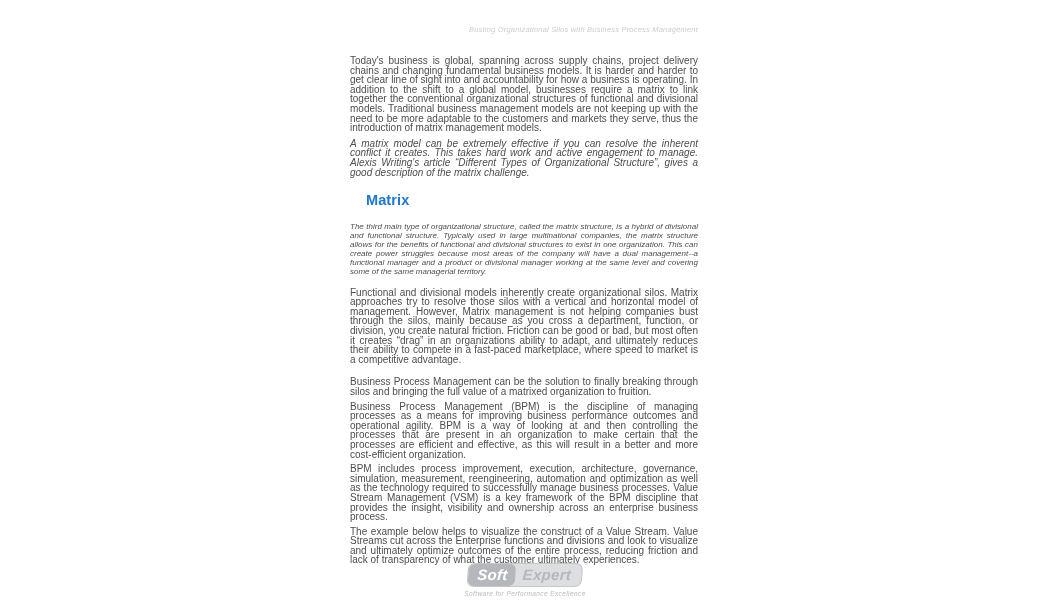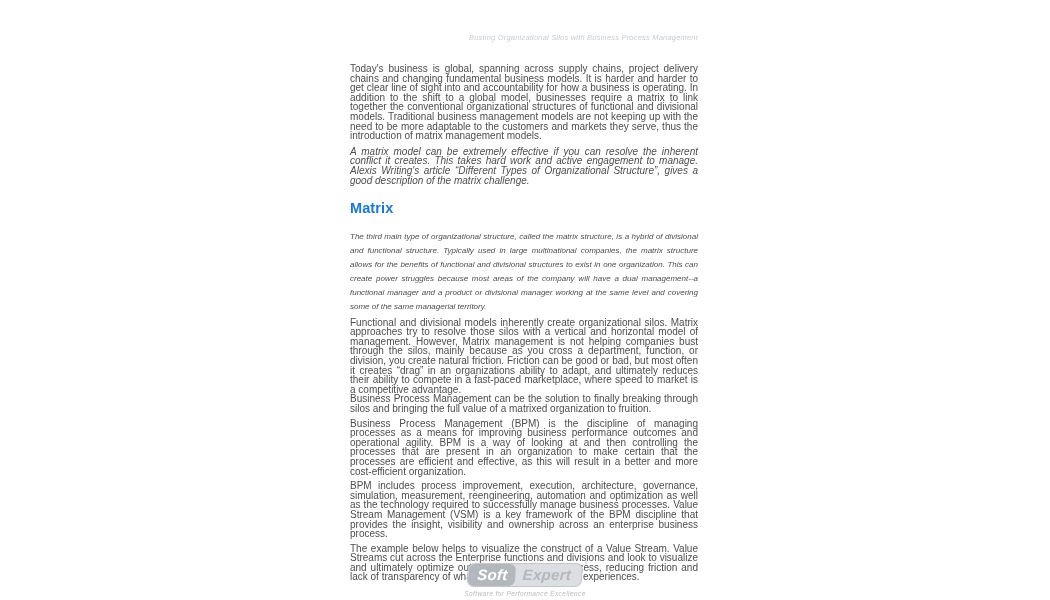--- a/index.html
+++ b/index.html
@@ -13,58 +13,58 @@
   }
   .page {
     position: relative;
     width: 1050px;
     height: 600px;
     background: #ffffff;
   }
   .text-column {
     position: absolute;
     left: 350px;
-    top: 16px;
+    top: 8px;
     width: 348px;
   }
   .doc-header {
     margin-top: 17px;
     text-align: right;
     font-size: 7.5px;
     font-style: italic;
     color: #c9cdd1;
     letter-spacing: 0.2px;
   }
   .body-par {
     margin: 0;
     font-size: 10px;
     line-height: 9.6px;
     color: #4d4d4d;
     text-align: justify;
   }
   .par-1 { margin-top: 22px; }
   .par-2 { margin-top: 6px; font-style: italic; }
-  .par-3 { margin-top: 4px; }
+  .par-3 { margin-top: 12px; }
   .par-gap { margin-top: 5px; }
-  .par-after-heading { }
+  .par-after-heading { margin-top: 13px; }
   .section-heading {
     margin: 0;
     font-size: 14.5px;
     line-height: 15.5px;
     font-weight: bold;
     color: #1a78d5;
     letter-spacing: 0.1px;
   }
-  .heading-1 { margin-top: 16px; }
+  .heading-1 { margin-top: 16px; margin-left: 16px; }
   .heading-2 { margin-top: 20px; width: 320px; }
   .quote-par {
     margin: 0;
     margin-top: 13px;
     font-size: 8px;
-    line-height: 14px;
+    line-height: 9px;
     font-style: italic;
     color: #4d4d4d;
     text-align: justify;
   }
   .footer-logo {
     position: absolute;
     left: 50%;
     top: 563px;
     transform: translateX(-50%);
     text-align: center;

